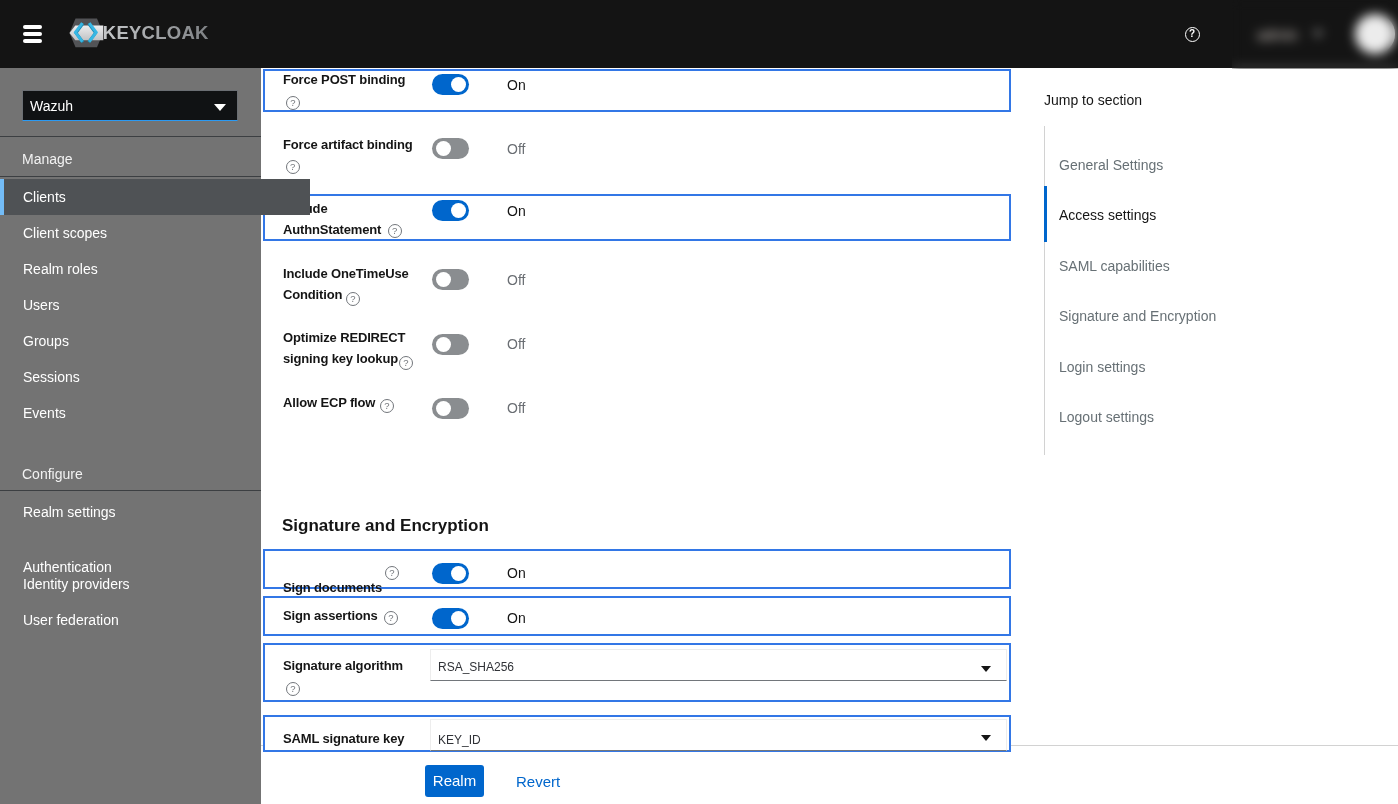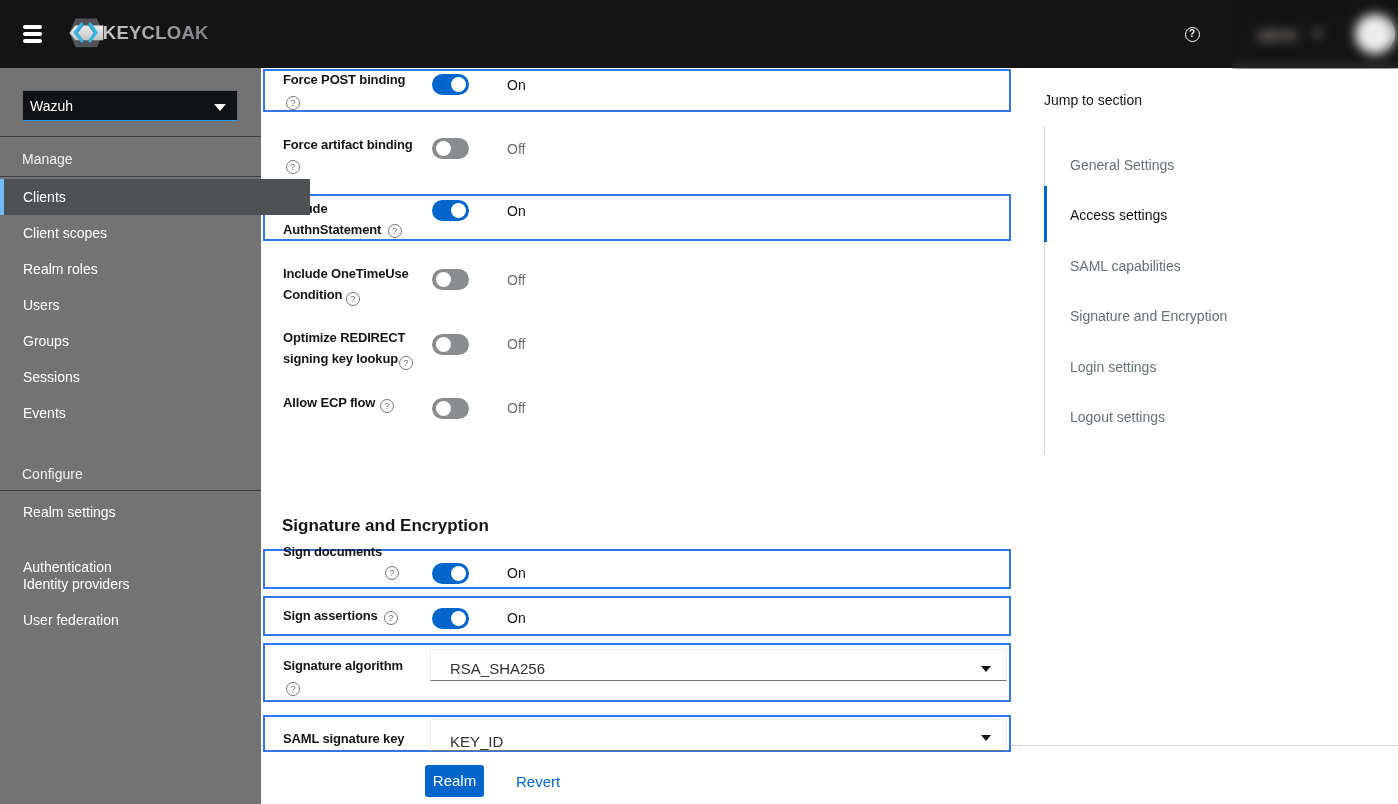--- a/index.html
+++ b/index.html
@@ -14,25 +14,25 @@
 .toggle { position:absolute; left:432px; width:37px; height:21px; border-radius:10.5px; }
 .ton  { background:#0066cc; }
 .toff { background:#8a8d90; }
 .knob { position:absolute; top:3px; width:15px; height:15px; border-radius:50%; background:#fff; }
 .ton .knob { right:3.5px; }
 .toff .knob { left:3.5px; }
 .tlab { position:absolute; left:483px; font-size:14px; line-height:14px;margin-left:24px; }
 .tlab.on  { color:#151515; }
 .tlab.off { color:#6a6e73; }
 .selfield { position:absolute; height:32px; background:#fff; border:1px solid #ededed; border-bottom:1px solid #72767b; }
-.seltext { position:absolute; font-size:15px; color:#303237; white-space:nowrap;margin-left:12px; }
+.seltext { position:absolute; font-size:12px; color:#303237; white-space:nowrap; }
 .caret { position:absolute; width:0; height:0; border-left:5.5px solid transparent; border-right:5.5px solid transparent; border-top:6px solid #151515; }
 .navitem { position:absolute; left:0; width:310px; height:36px; color:#fff; font-size:14px; line-height:36px; padding-left:23px; }
 .navtitle { position:absolute; left:22px; color:#f2f2f2; font-size:14px; }
-.jlink { position:absolute; left:1059px; font-size:14px; color:#677075; white-space:nowrap;margin-left:11px; }
+.jlink { position:absolute; left:1059px; font-size:14px; color:#677075; white-space:nowrap; }
 </style>
 </head>
 <body>
 <div id="page">
 
   <div class="hbox" style="top:69px; height:43px;"></div>
   <div class="flabel" style="left:283px; top:69.4px;text-align:right;">Force POST binding</div>
   <div class="qicon" style="left:286px; top:96px;">?</div>
   <div class="toggle ton" style="top:74.3px;">
       <div class="knob"></div>
@@ -71,21 +71,21 @@
   <div class="flabel" style="left:283px; top:391.9px;">Allow ECP flow</div>
   <div class="qicon" style="left:380px; top:399.4px;">?</div>
   <div class="toggle toff" style="top:397.8px;">
       <div class="knob"></div>
     </div>
   <div class="tlab off" style="top:401.3px;">Off</div>
 
   <div class="abs" style="left:282px; top:516px; font-size:17px; font-weight:bold; color:#151515;">Signature and Encryption</div>
 
   <div class="hbox" style="top:549px; height:40px;"></div>
-  <div class="flabel" style="left:283px; top:541px;">Sign documents</div>
+  <div class="flabel" style="left:283px; top:577px;">Sign documents</div>
   <div class="qicon" style="left:385px; top:565.8px;">?</div>
   <div class="toggle ton" style="top:562.9px;">
       <div class="knob"></div>
     </div>
   <div class="tlab on" style="top:566.4px;">On</div>
 
   <div class="hbox" style="top:595.5px; height:40.5px;"></div>
   <div class="flabel" style="left:283px; top:605.4px;">Sign assertions</div>
   <div class="qicon" style="left:384px; top:610.8px;">?</div>
   <div class="toggle ton" style="top:607.9px;">

